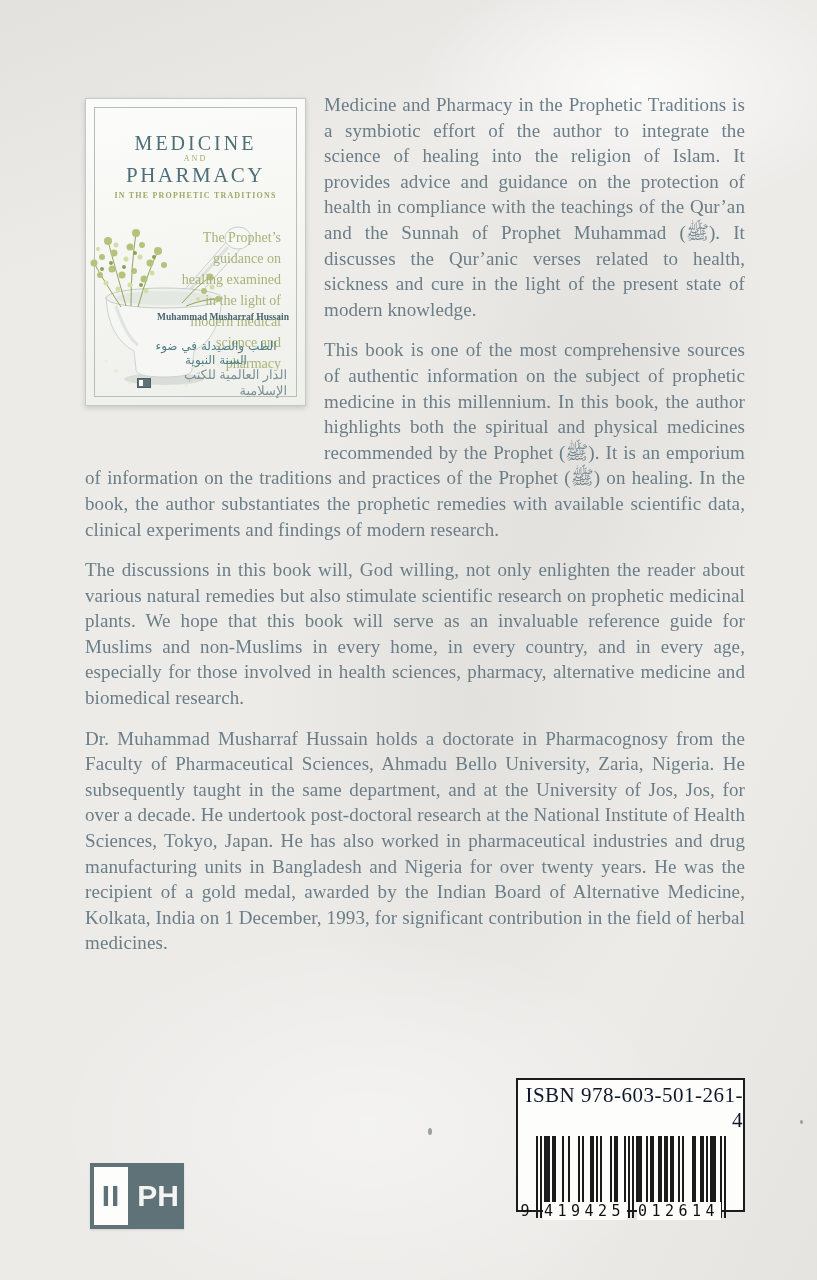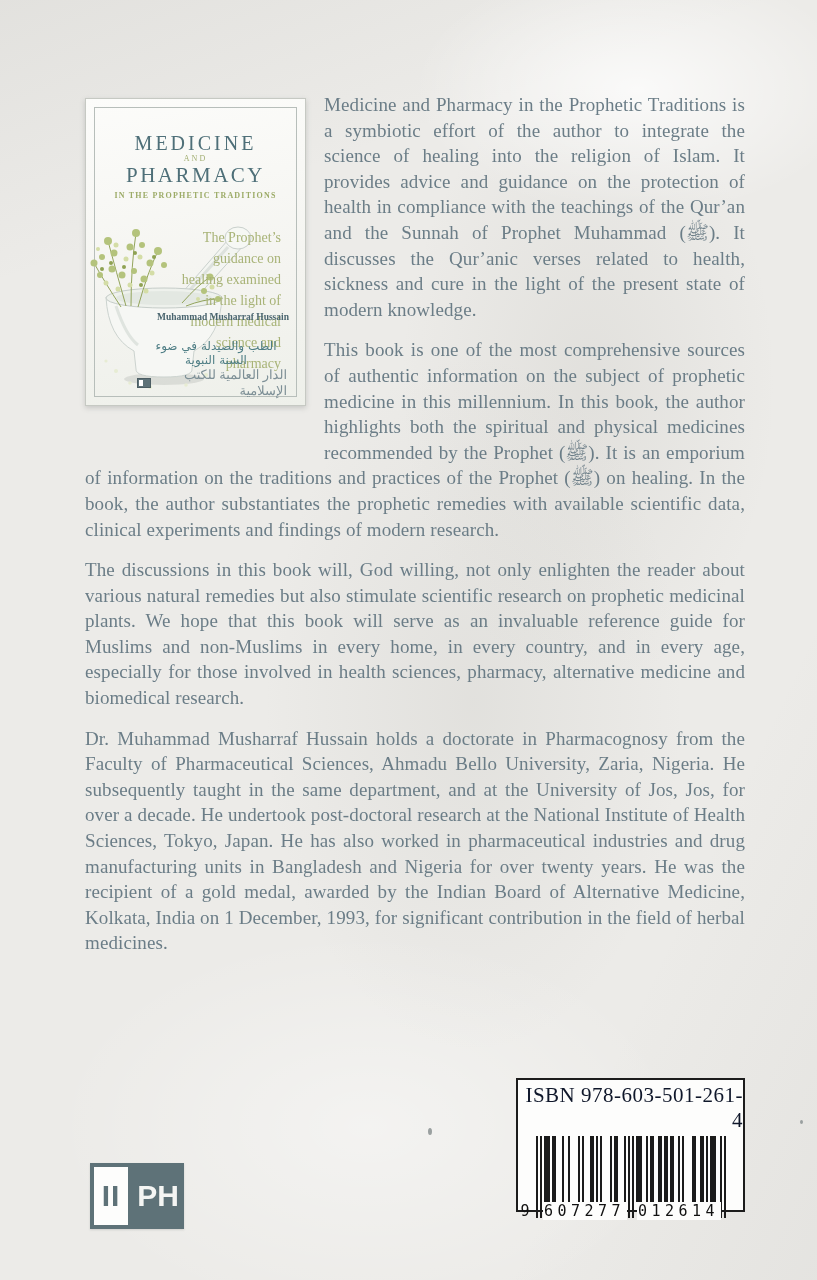--- a/index.html
+++ b/index.html
@@ -215,21 +215,21 @@
     <div class="iiph-left">II</div>
     <div class="iiph-right">PH</div>
   </div>
 
   <div class="barcode-box">
     <div class="isbn-label">ISBN 978-603-501-261-4</div>
     <div class="bars-wrap">
       <div class="bars" id="bars"><span class="m on guard"></span><span class="m guard"></span><span class="m on guard"></span><span class="m"></span><span class="m on"></span><span class="m on"></span><span class="m on"></span><span class="m"></span><span class="m on"></span><span class="m on"></span><span class="m"></span><span class="m"></span><span class="m"></span><span class="m on"></span><span class="m"></span><span class="m"></span><span class="m on"></span><span class="m"></span><span class="m"></span><span class="m"></span><span class="m"></span><span class="m on"></span><span class="m"></span><span class="m on"></span><span class="m"></span><span class="m"></span><span class="m"></span><span class="m on"></span><span class="m on"></span><span class="m"></span><span class="m on"></span><span class="m"></span><span class="m on"></span><span class="m"></span><span class="m"></span><span class="m"></span><span class="m"></span><span class="m on"></span><span class="m"></span><span class="m on"></span><span class="m on"></span><span class="m"></span><span class="m"></span><span class="m"></span><span class="m on"></span><span class="m guard"></span><span class="m on guard"></span><span class="m guard"></span><span class="m on guard"></span><span class="m guard"></span><span class="m on"></span><span class="m on"></span><span class="m on"></span><span class="m"></span><span class="m"></span><span class="m on"></span><span class="m"></span><span class="m on"></span><span class="m on"></span><span class="m"></span><span class="m"></span><span class="m on"></span><span class="m on"></span><span class="m"></span><span class="m on"></span><span class="m on"></span><span class="m"></span><span class="m on"></span><span class="m on"></span><span class="m"></span><span class="m"></span><span class="m on"></span><span class="m"></span><span class="m on"></span><span class="m"></span><span class="m"></span><span class="m"></span><span class="m"></span><span class="m on"></span><span class="m on"></span><span class="m"></span><span class="m"></span><span class="m on"></span><span class="m on"></span><span class="m"></span><span class="m on"></span><span class="m"></span><span class="m on"></span><span class="m on"></span><span class="m on"></span><span class="m"></span><span class="m"></span><span class="m on guard"></span><span class="m guard"></span><span class="m on guard"></span></div>
       <div class="bc-digits">
         <span class="bc-d0">9</span>
-        <span class="bc-d1">607277</span>
+        <span class="bc-d1">419425</span>
         <span class="bc-d2">012614</span>
       </div>
     </div>
   </div>
 
   <div class="speck" style="left:428px;top:1128px;width:4px;height:7px;"></div>
   <div class="speck" style="left:800px;top:1120px;width:3px;height:4px;"></div>
 
 </div>
 

